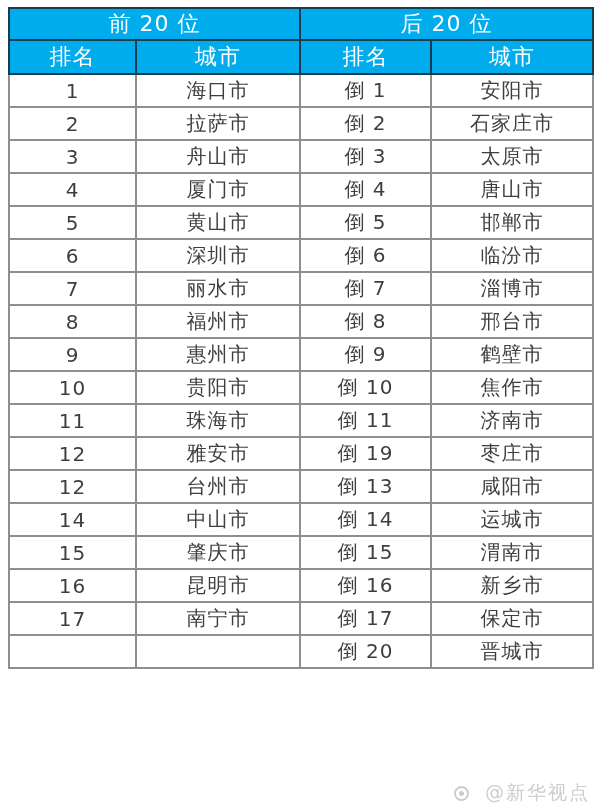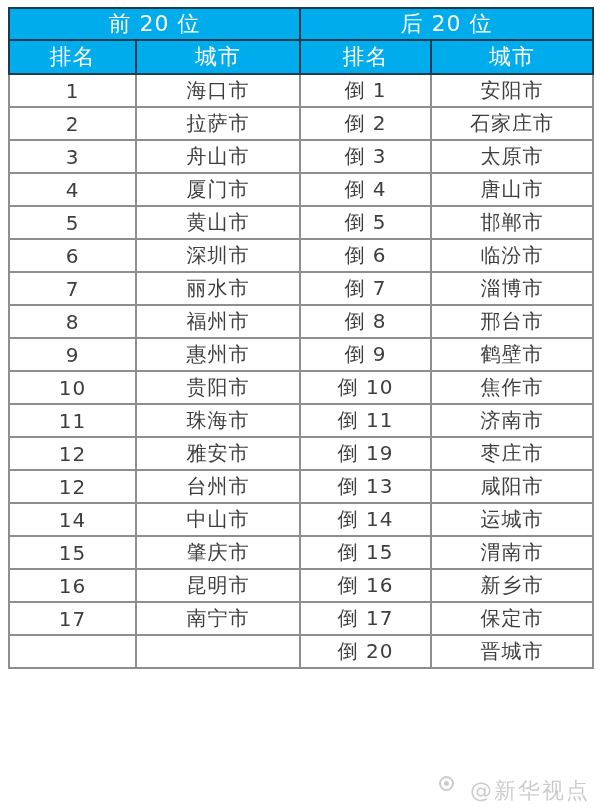--- a/index.html
+++ b/index.html
@@ -58,24 +58,25 @@
     padding: 0;
     letter-spacing: 1px;
     white-space: nowrap;
     overflow: hidden;
   }
   .watermark {
     position: absolute;
     right: 10px;
     bottom: 5px;
     display: flex;
+    align-items: center;
     gap: 16px;
     color: var(--watermark-text, #BBBBBB);
     opacity: 0.75;
-    font-size: 22px;
+    font-size: 19px;
     letter-spacing: 2px;
     pointer-events: none;
   }
   .wm-icon {
     display: inline-block;
     width: 15px;
     height: 15px;
     border: 2px solid var(--watermark-text, #BBBBBB);
     border-radius: 50%;
     box-sizing: border-box;

